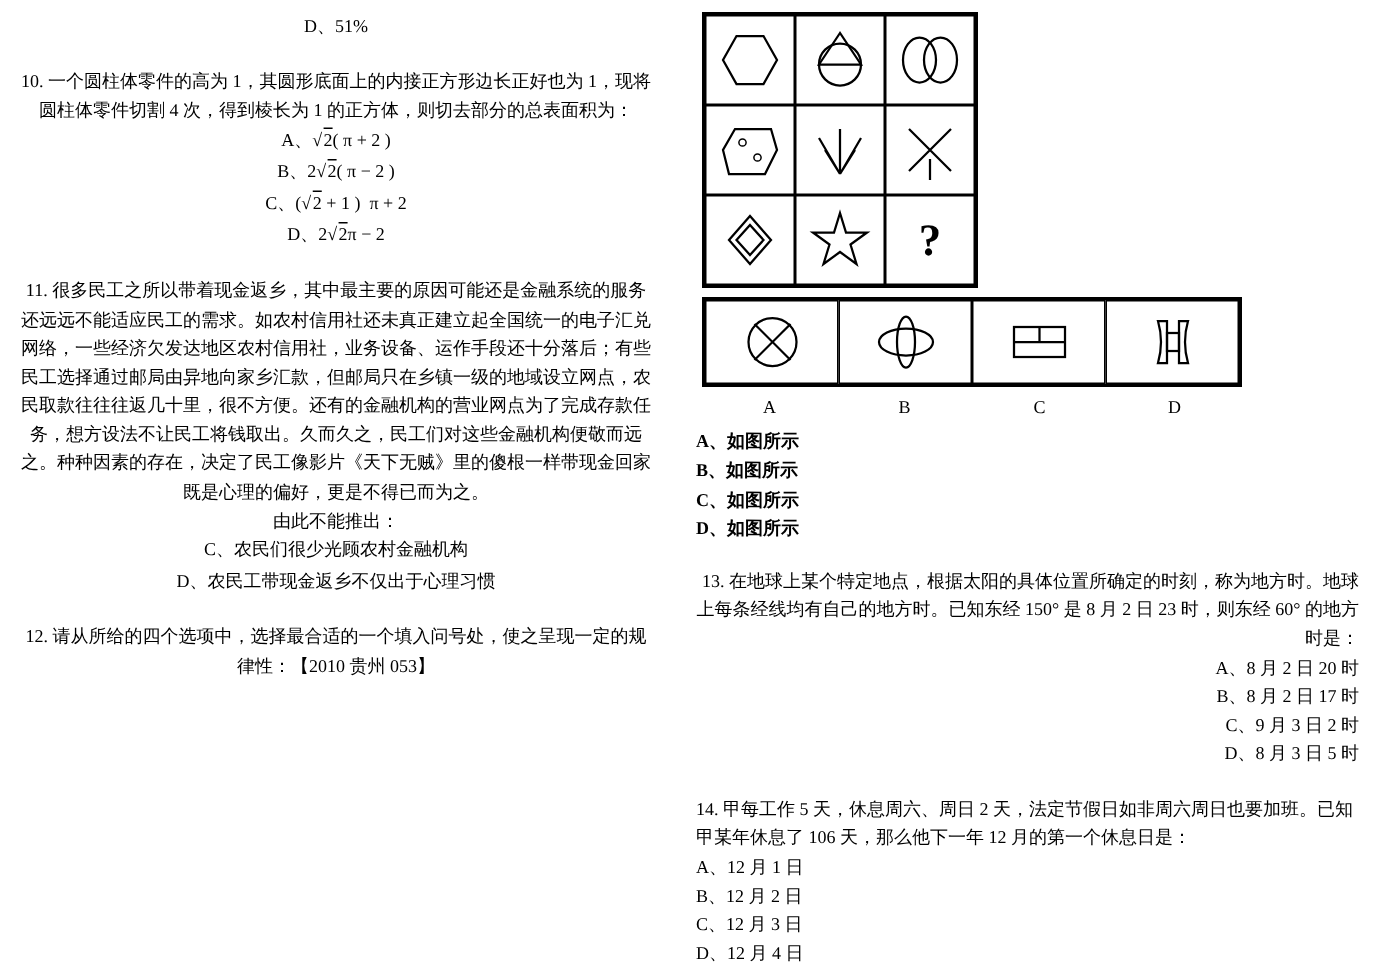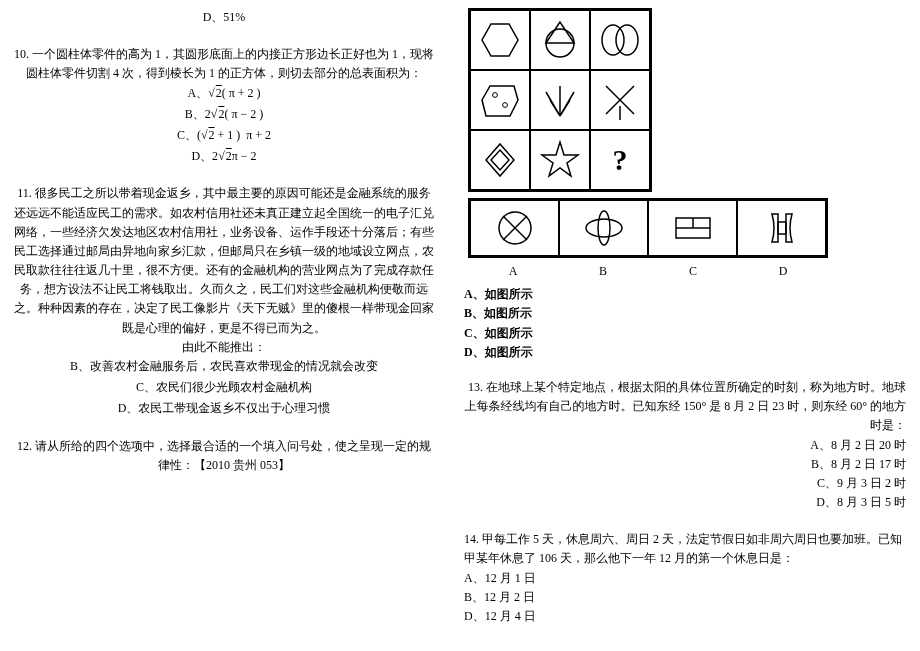--- a/index.html
+++ b/index.html
@@ -43,21 +43,20 @@
     <div>10. 一个圆柱体零件的高为 1，其圆形底面上的内接正方形边长正好也为 1，现将圆柱体零件切割 4 次，得到棱长为 1 的正方体，则切去部分的总表面积为：</div>
     <div class="opt math">A、<span class="radical">√</span><span class="sqrt">2</span>( π + 2 )</div>
     <div class="opt math">B、2<span class="radical">√</span><span class="sqrt">2</span>( π − 2 )</div>
     <div class="opt math">C、(<span class="radical">√</span><span class="sqrt">2</span> + 1 ) &nbsp;π + 2</div>
     <div class="opt math">D、2<span class="radical">√</span><span class="sqrt">2</span>π − 2</div>
   </div>
 
   <div class="question">
     <div>11. 很多民工之所以带着现金返乡，其中最主要的原因可能还是金融系统的服务还远远不能适应民工的需求。如农村信用社还未真正建立起全国统一的电子汇兑网络，一些经济欠发达地区农村信用社，业务设备、运作手段还十分落后；有些民工选择通过邮局由异地向家乡汇款，但邮局只在乡镇一级的地域设立网点，农民取款往往往返几十里，很不方便。还有的金融机构的营业网点为了完成存款任务，想方设法不让民工将钱取出。久而久之，民工们对这些金融机构便敬而远之。种种因素的存在，决定了民工像影片《天下无贼》里的傻根一样带现金回家既是心理的偏好，更是不得已而为之。</div>
     <div>由此不能推出：</div>
-    <div class="opt">B、改善农村金融服务后，农民喜欢带现金的情况就会改变</div>
     <div class="opt">C、农民们很少光顾农村金融机构</div>
     <div class="opt">D、农民工带现金返乡不仅出于心理习惯</div>
   </div>
 
   <div class="question">
     <div>12. 请从所给的四个选项中，选择最合适的一个填入问号处，使之呈现一定的规律性：【2010 贵州 053】</div>
   </div>
 </div>
 
 <div class="col-right">
@@ -167,17 +166,18 @@
     <div class="opt">A、8 月 2 日 20 时</div>
     <div class="opt">B、8 月 2 日 17 时</div>
     <div class="opt">C、9 月 3 日 2 时</div>
     <div class="opt">D、8 月 3 日 5 时</div>
   </div>
 
   <div class="question q14-opts">
     <div>14. 甲每工作 5 天，休息周六、周日 2 天，法定节假日如非周六周日也要加班。已知甲某年休息了 106 天，那么他下一年 12 月的第一个休息日是：</div>
     <div class="opt">A、12 月 1 日</div>
     <div class="opt">B、12 月 2 日</div>
+    <div class="opt">C、12 月 3 日</div>
     <div class="opt">D、12 月 4 日</div>
   </div>
 
   
 </div>
 
 </body></html>

